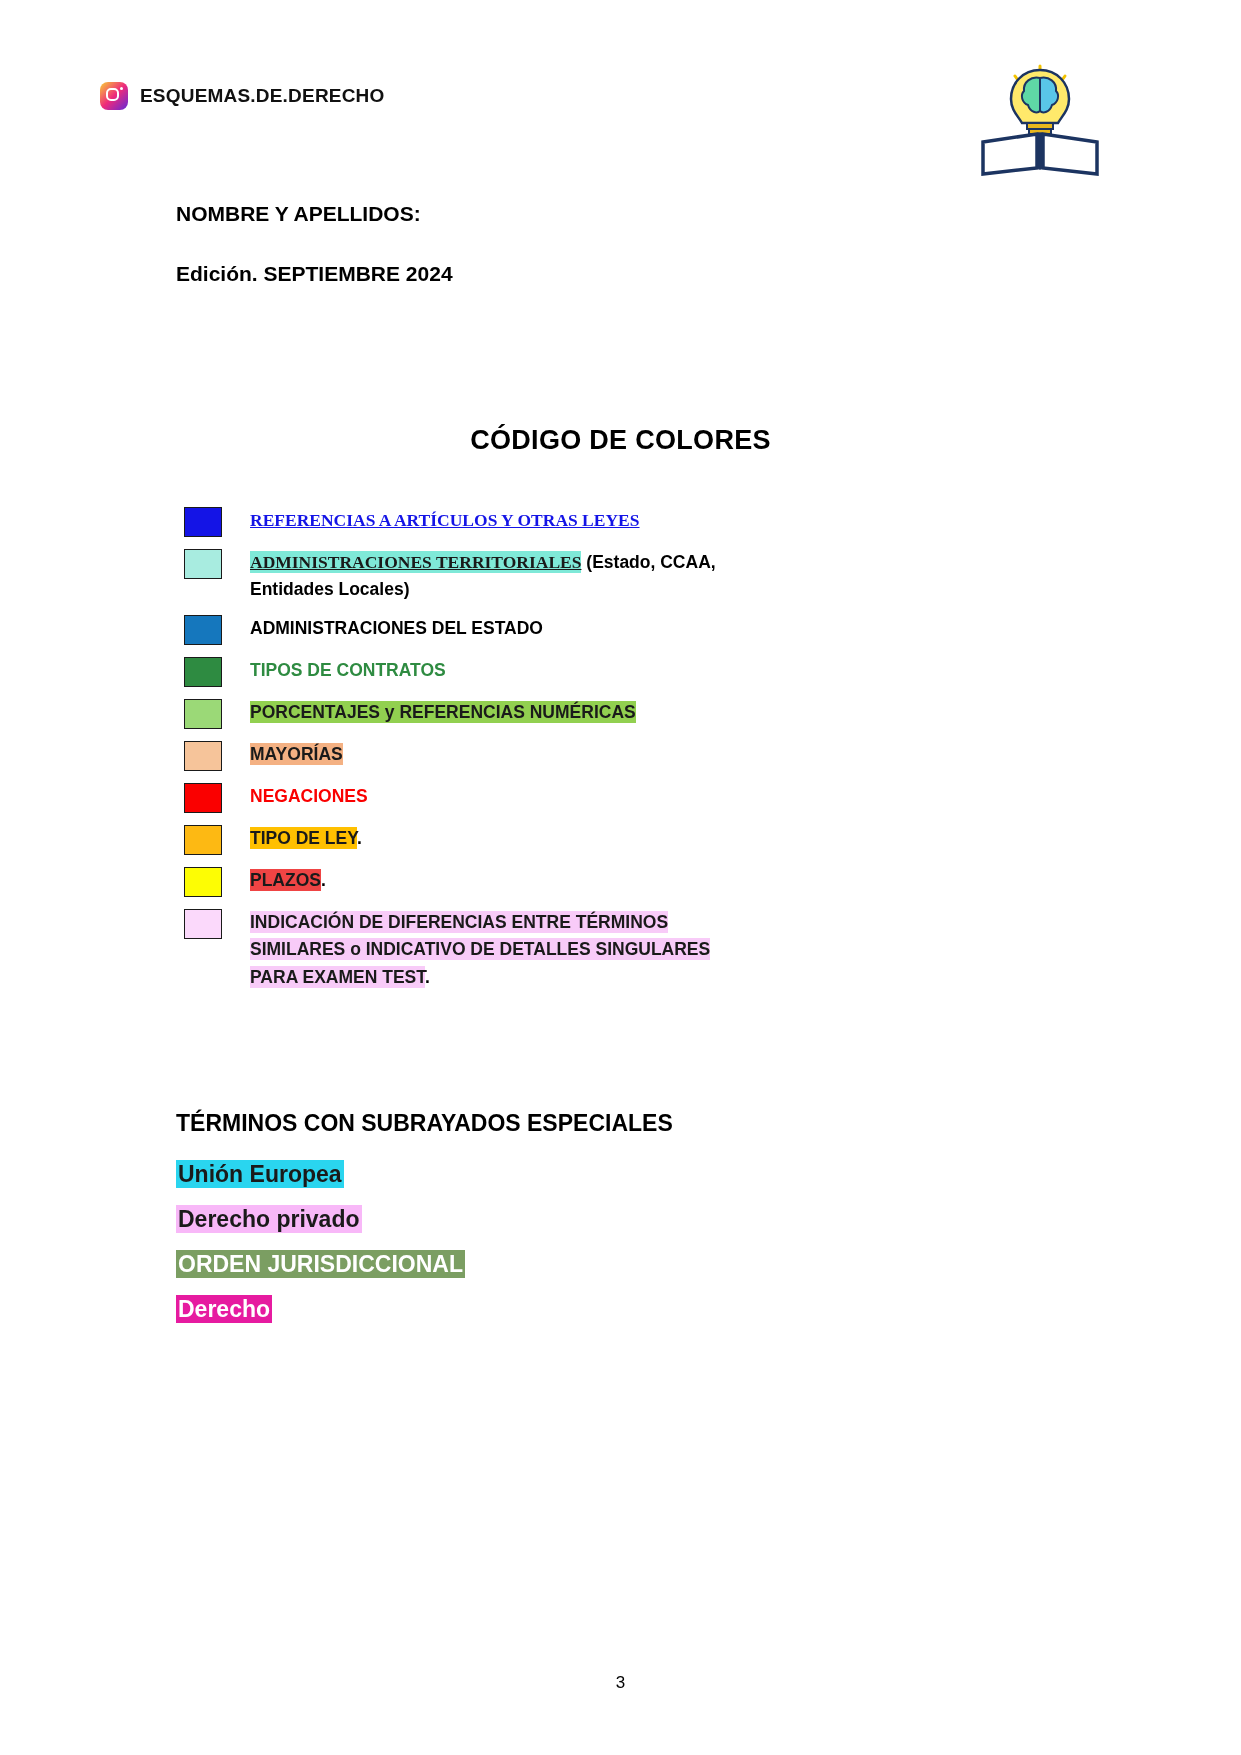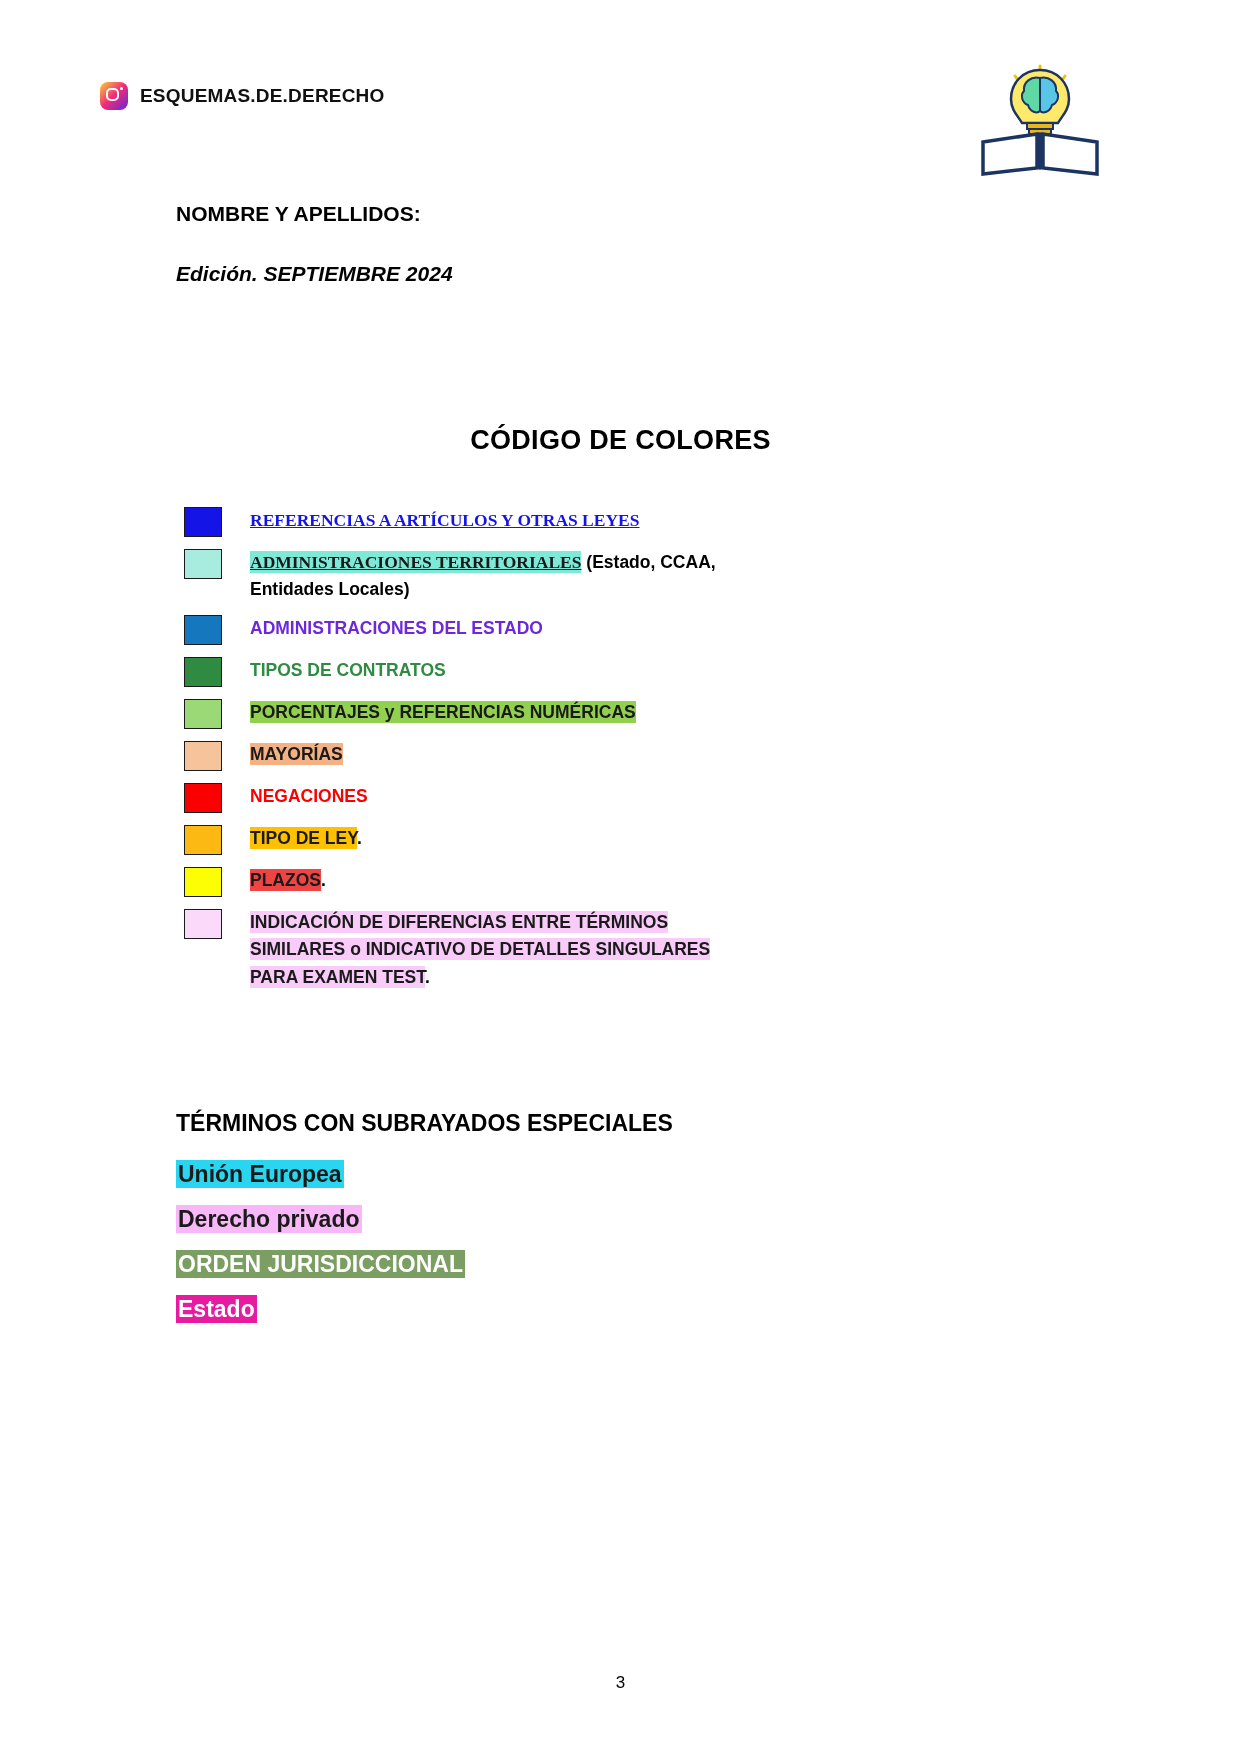--- a/index.html
+++ b/index.html
@@ -83,21 +83,21 @@
   
   .heading-line {
     position: absolute;
     left: 176px;
     font-size: 21px;
     font-weight: bold;
     color: #000000;
     white-space: nowrap;
   }
   #name-line { top: 202px; }
-  #edition-line { top: 262px; font-style: italic; }
+  #edition-line { top: 262px; }
 
   .doc-title {
     position: absolute;
     top: 425px;
     left: 0;
     width: 1241px;
     text-align: center;
     font-size: 27px;
     font-weight: bold;
     letter-spacing: 0.3px;
@@ -207,21 +207,21 @@
       <div class="legend-row">
         <div class="swatch" style="background: rgb(20, 20, 230);"></div>
         <div class="legend-text"><span class="hl ul" style="color: rgb(20, 20, 230);">REFERENCIAS A ARTÍCULOS Y OTRAS LEYES</span></div>
       </div>
       <div class="legend-row">
         <div class="swatch" style="background: rgb(168, 236, 224);"></div>
         <div class="legend-text"><span class="hl ul" style="color: rgb(26, 26, 26); background: rgb(127, 233, 216);">ADMINISTRACIONES TERRITORIALES</span><span> (Estado, CCAA, Entidades Locales)</span></div>
       </div>
       <div class="legend-row">
         <div class="swatch" style="background: rgb(21, 119, 189);"></div>
-        <div class="legend-text"><span class="hl" style="color: #6d28d9;">ADMINISTRACIONES DEL ESTADO</span></div>
+        <div class="legend-text"><span class="hl" style="color: #000000;">ADMINISTRACIONES DEL ESTADO</span></div>
       </div>
       <div class="legend-row">
         <div class="swatch" style="background: rgb(46, 139, 65);"></div>
         <div class="legend-text"><span class="hl" style="color: rgb(46, 139, 65);">TIPOS DE CONTRATOS</span></div>
       </div>
       <div class="legend-row">
         <div class="swatch" style="background: rgb(155, 217, 119);"></div>
         <div class="legend-text"><span class="hl" style="color: rgb(26, 26, 26); background: rgb(146, 208, 80);">PORCENTAJES y REFERENCIAS NUMÉRICAS</span></div>
       </div>
       <div class="legend-row">
@@ -245,18 +245,18 @@
         <div class="legend-text"><span class="hl" style="color: rgb(26, 26, 26); background: rgb(248, 203, 248);">INDICACIÓN DE DIFERENCIAS ENTRE TÉRMINOS SIMILARES o INDICATIVO DE DETALLES SINGULARES PARA EXAMEN TEST</span><span>.</span></div>
       </div>
     </div>
 
   <div class="special">
     <div class="special-title">TÉRMINOS CON SUBRAYADOS ESPECIALES</div>
     <div id="special-container">
         <div class="special-item"><span style="background: rgb(42, 213, 239); color: rgb(26, 26, 26);">Unión Europea</span></div>
         <div class="special-item"><span style="background: rgb(248, 184, 248); color: rgb(26, 26, 26);">Derecho privado</span></div>
         <div class="special-item"><span style="background: rgb(123, 158, 98); color: rgb(255, 255, 255);">ORDEN JURISDICCIONAL</span></div>
-        <div class="special-item"><span style="background: rgb(230, 27, 160); color: rgb(255, 255, 255);">Estado</span></div>
+        <div class="special-item"><span style="background: rgb(230, 27, 160); color: rgb(255, 255, 255);">Derecho</span></div>
       </div>
   </div>
 
   <div class="page-number">3</div>
 </div>
 
 </body></html>

